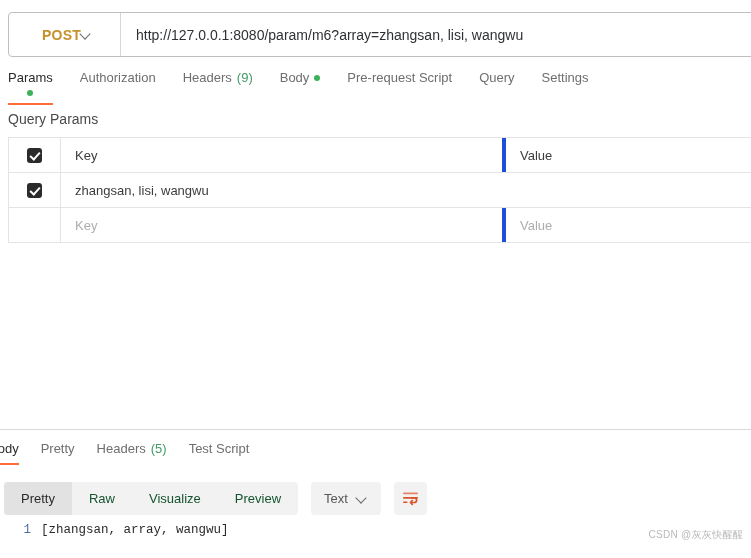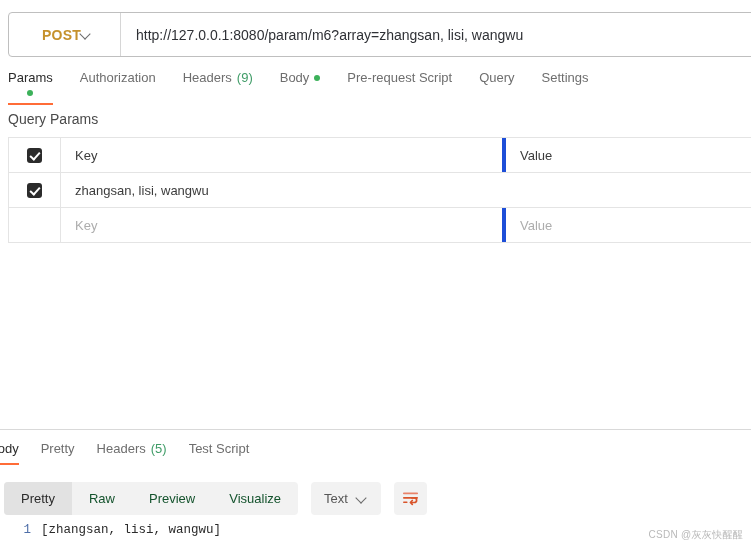--- a/index.html
+++ b/index.html
@@ -388,40 +388,40 @@
     </div>
     <div class="tab">
       <span>Test Script</span>
     </div>
   </div>
 
   <div class="fmt-bar">
     <div class="seg">
       <div class="seg-btn active">Pretty</div>
       <div class="seg-btn">Raw</div>
+      <div class="seg-btn">Visualize</div>
       <div class="seg-btn">Preview</div>
-      <div class="seg-btn">Visualize</div>
     </div>
 
     <div class="type-select">
       <span>Text</span>
       <span class="chev"></span>
     </div>
 
     <div class="wrap-btn">
       <svg width="17" height="15" viewBox="0 0 17 15">
         <rect x="1" y="1.5" width="15" height="1.7" rx="0.8" fill="#e8836a"></rect>
         <rect x="1" y="6" width="15" height="1.7" rx="0.8" fill="#d9552b"></rect>
         <rect x="1" y="10.4" width="4.6" height="1.7" rx="0.8" fill="#d9552b"></rect>
         <path d="M9.2 6.9 h3.1 a2.3 2.3 0 0 1 0 4.6 h-3.6" stroke="#d9552b" stroke-width="1.7" fill="none"></path>
         <path d="M10.3 9.5 l-1.9 2 l1.9 1.9" stroke="#d9552b" stroke-width="1.7" fill="none" stroke-linecap="round" stroke-linejoin="round"></path>
       </svg>
     </div>
   </div>
 
   <div class="resp-body">
     <div class="gutter">1</div>
-    <div class="code-line">[zhangsan, lisi, wangwu]</div>
+    <div class="code-line">[zhangsan, array, wangwu]</div>
   </div>
 
   <div class="watermark">CSDN @灰灰快醒醒</div>
 
 </div>
 
 </body></html>

